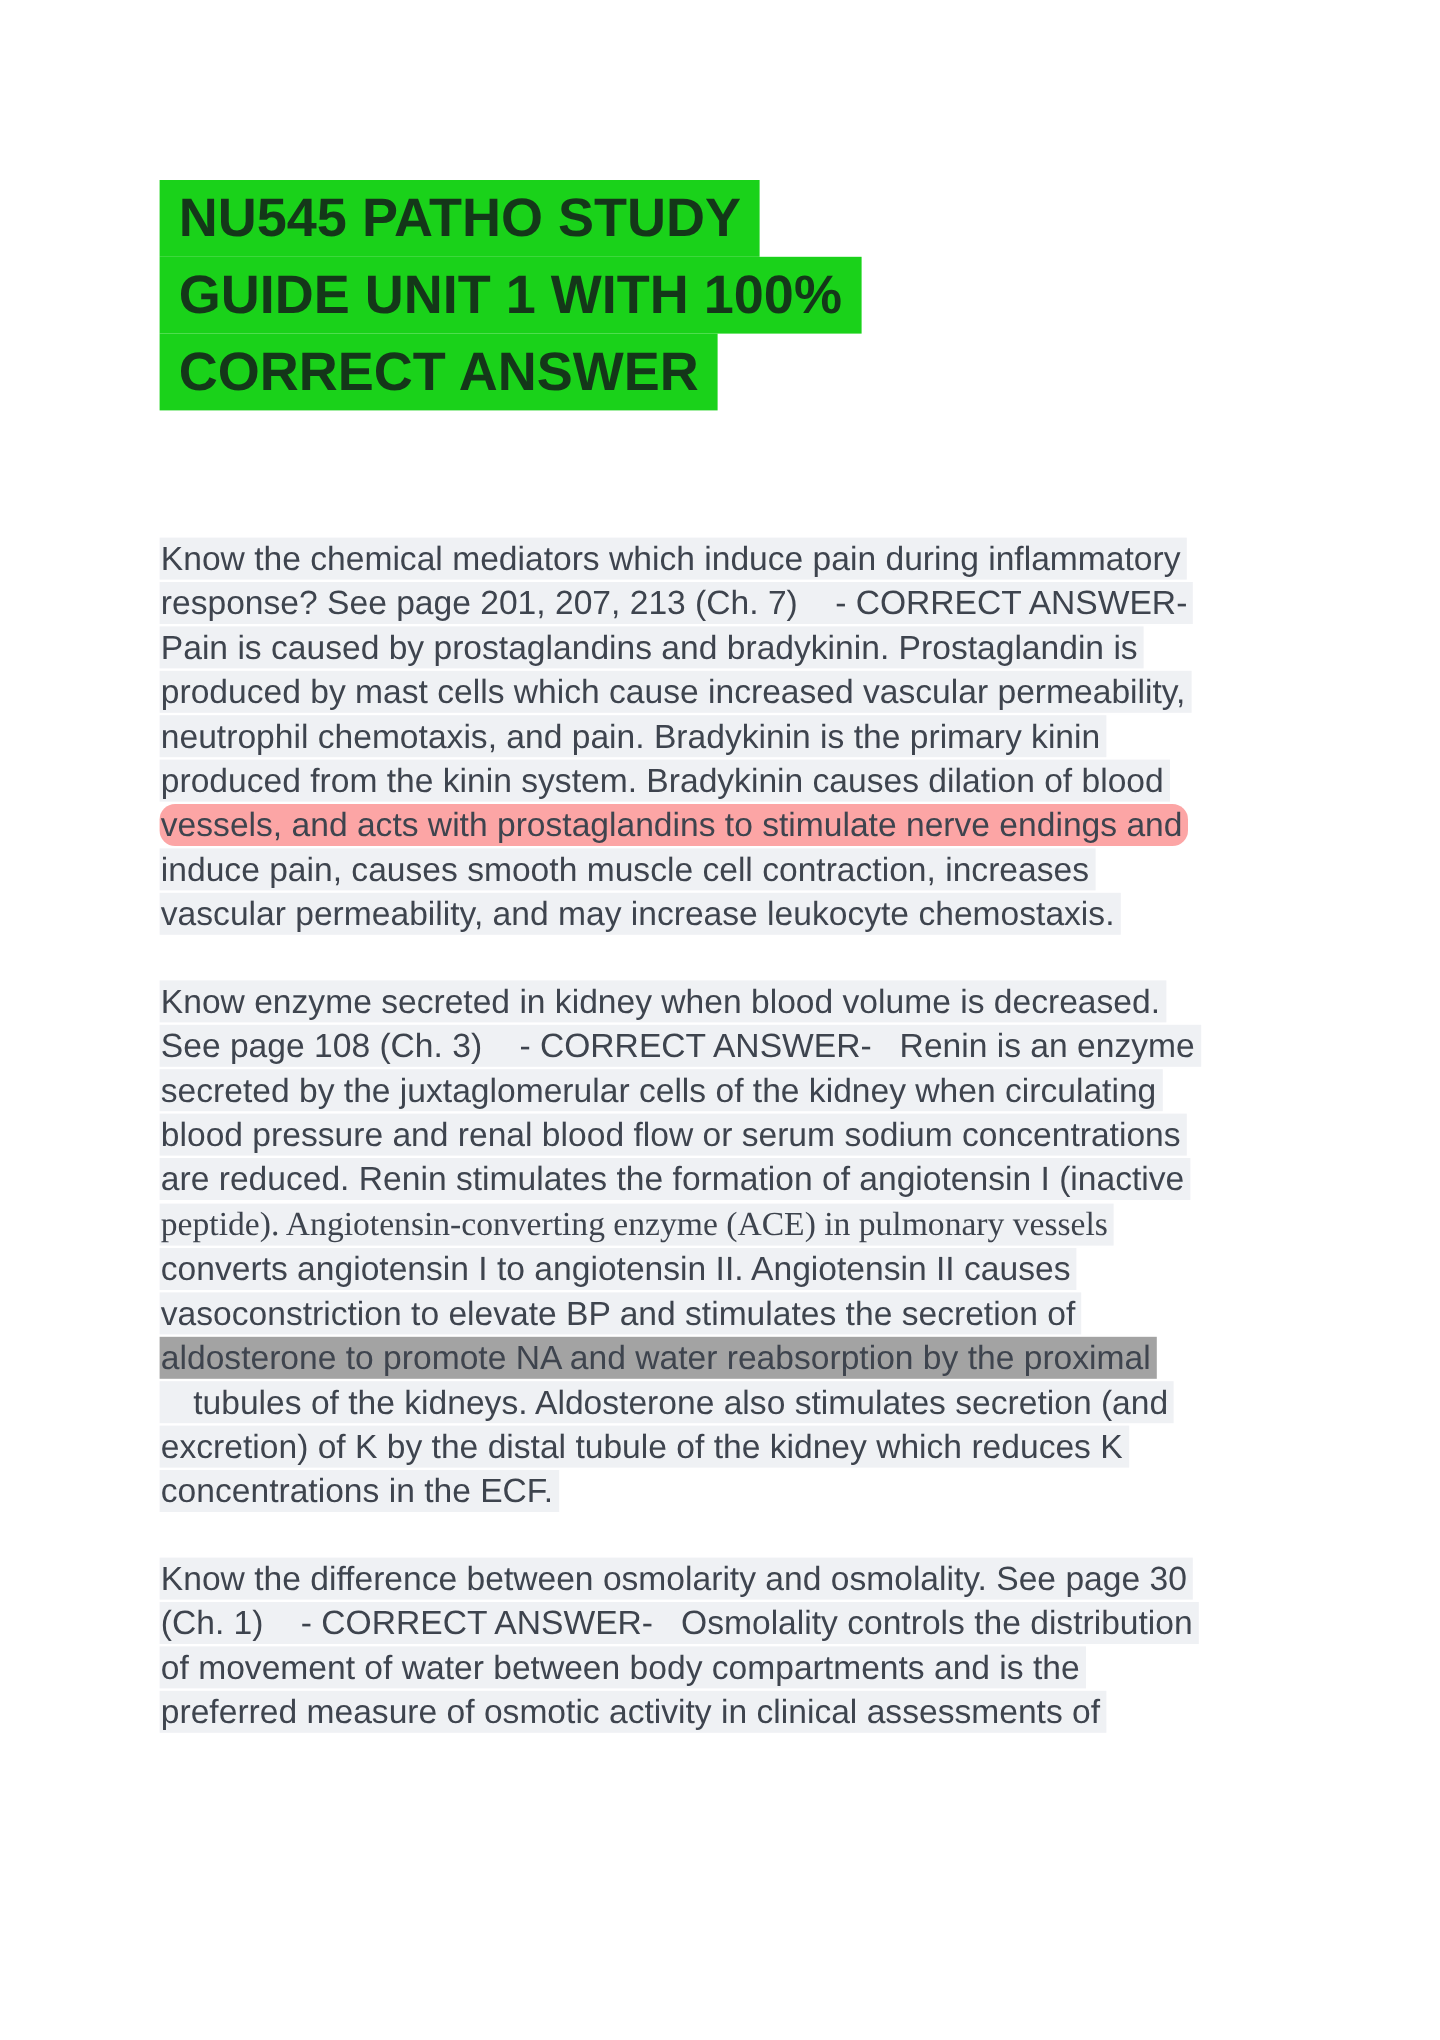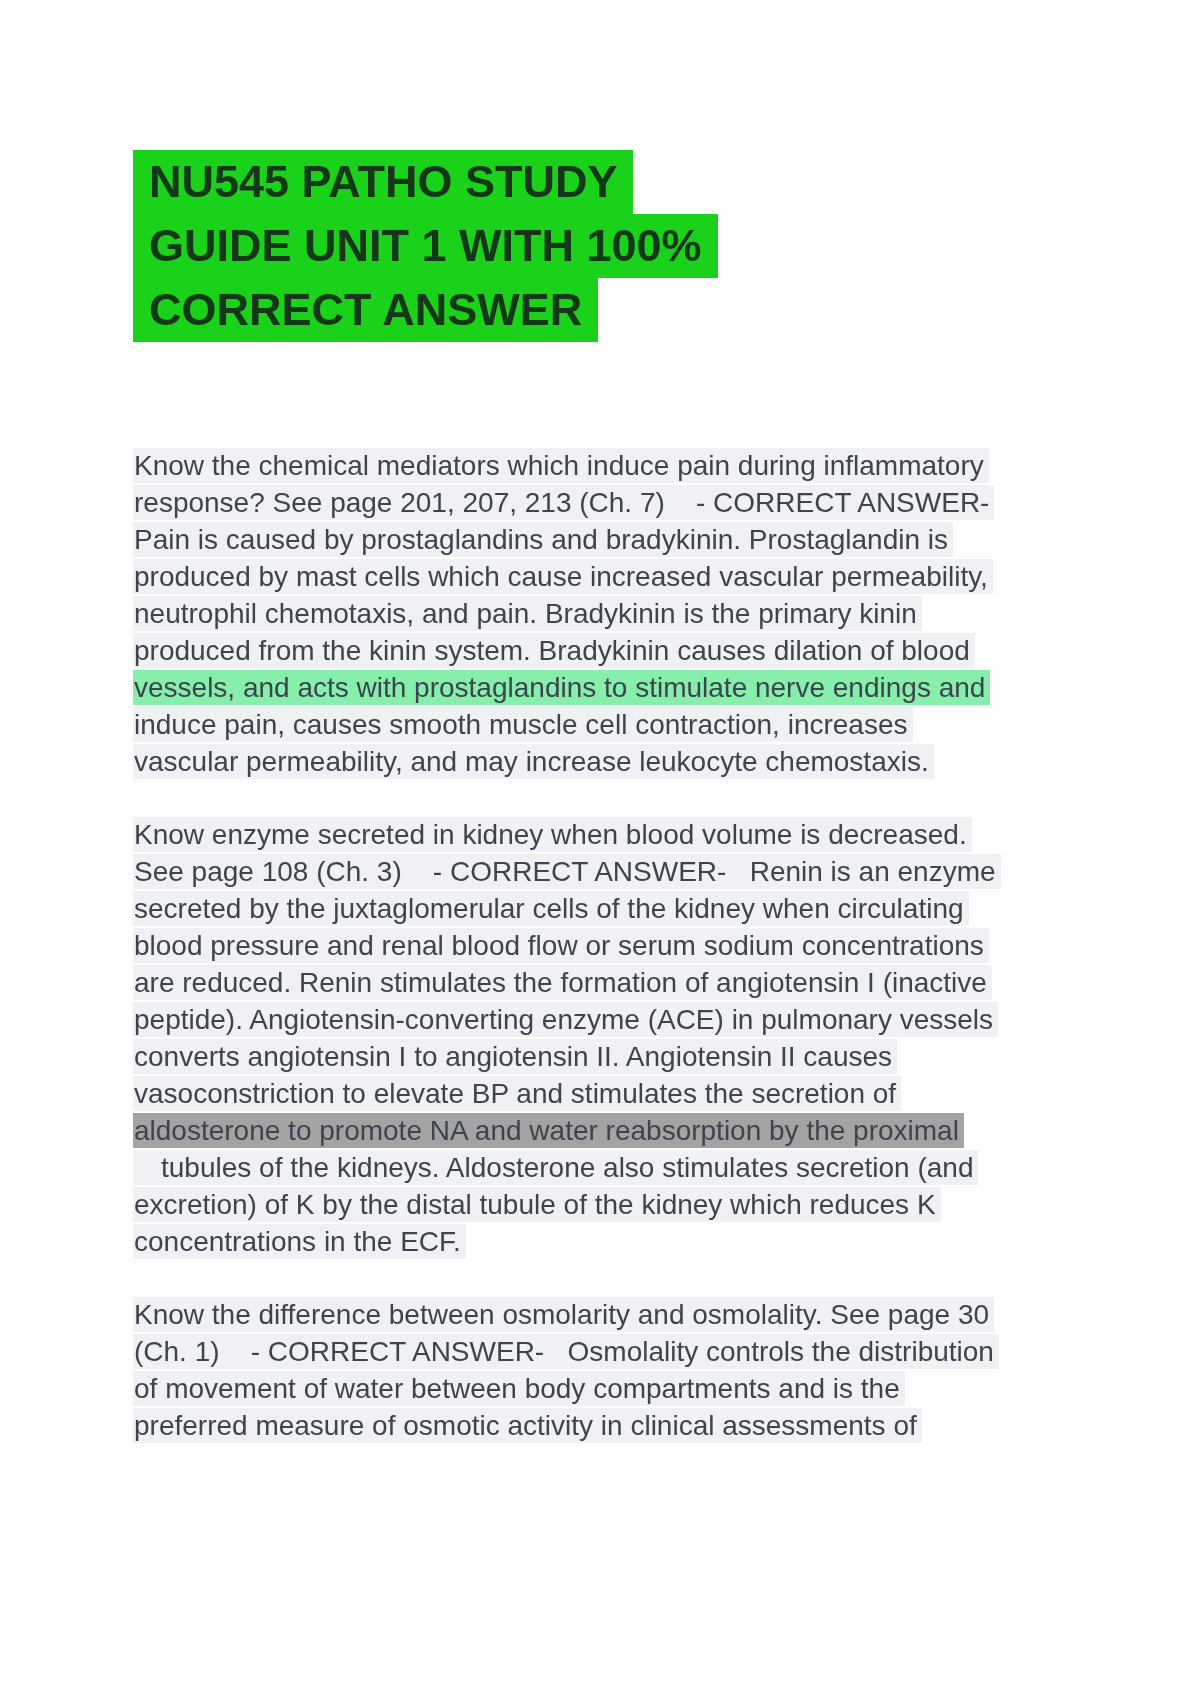--- a/index.html
+++ b/index.html
@@ -64,31 +64,31 @@
       <div class="title-line"><span style="background: rgb(26, 210, 26); color: rgb(20, 55, 25);">CORRECT ANSWER</span></div>
     </div>
   <div class="content" id="content">
       <div class="paragraph">
         <div class="text-line"><span style="background: rgb(239, 241, 244); color: rgb(62, 68, 78);">Know the chemical mediators which induce pain during inflammatory</span></div>
         <div class="text-line"><span style="background: rgb(239, 241, 244); color: rgb(62, 68, 78);">response? See page 201, 207, 213 (Ch. 7)    - CORRECT ANSWER-</span></div>
         <div class="text-line"><span style="background: rgb(239, 241, 244); color: rgb(62, 68, 78);">Pain is caused by prostaglandins and bradykinin. Prostaglandin is</span></div>
         <div class="text-line"><span style="background: rgb(239, 241, 244); color: rgb(62, 68, 78);">produced by mast cells which cause increased vascular permeability,</span></div>
         <div class="text-line"><span style="background: rgb(239, 241, 244); color: rgb(62, 68, 78);">neutrophil chemotaxis, and pain. Bradykinin is the primary kinin</span></div>
         <div class="text-line"><span style="background: rgb(239, 241, 244); color: rgb(62, 68, 78);">produced from the kinin system. Bradykinin causes dilation of blood</span></div>
-        <div class="text-line"><span style="background: #86efac; color: rgb(62, 68, 78);">vessels, and acts with prostaglandins to stimulate nerve endings and</span></div>
+        <div class="text-line"><span style="background: #fca5a5; color: rgb(62, 68, 78); border-radius: 13px;">vessels, and acts with prostaglandins to stimulate nerve endings and</span></div>
         <div class="text-line"><span style="background: rgb(239, 241, 244); color: rgb(62, 68, 78);">induce pain, causes smooth muscle cell contraction, increases</span></div>
         <div class="text-line"><span style="background: rgb(239, 241, 244); color: rgb(62, 68, 78); text-align: right;">vascular permeability, and may increase leukocyte chemostaxis.</span></div>
       </div>
       <div class="paragraph">
         <div class="text-line"><span style="background: rgb(239, 241, 244); color: rgb(62, 68, 78);">Know enzyme secreted in kidney when blood volume is decreased.</span></div>
         <div class="text-line"><span style="background: rgb(239, 241, 244); color: rgb(62, 68, 78);">See page 108 (Ch. 3)    - CORRECT ANSWER-   Renin is an enzyme</span></div>
         <div class="text-line"><span style="background: rgb(239, 241, 244); color: rgb(62, 68, 78);">secreted by the juxtaglomerular cells of the kidney when circulating</span></div>
         <div class="text-line"><span style="background: rgb(239, 241, 244); color: rgb(62, 68, 78);">blood pressure and renal blood flow or serum sodium concentrations</span></div>
         <div class="text-line"><span style="background: rgb(239, 241, 244); color: rgb(62, 68, 78);">are reduced. Renin stimulates the formation of angiotensin I (inactive</span></div>
-        <div class="text-line"><span style="background: rgb(239, 241, 244); color: rgb(62, 68, 78);">peptide). Angiotensin-converting enzyme (ACE) in pulmonary vessels</span></div>
+        <div class="text-line"><span style="background: rgb(239, 241, 244); color: rgb(62, 68, 78); font-family: Liberation Serif, serif;">peptide). Angiotensin-converting enzyme (ACE) in pulmonary vessels</span></div>
         <div class="text-line"><span style="background: rgb(239, 241, 244); color: rgb(62, 68, 78);">converts angiotensin I to angiotensin II. Angiotensin II causes</span></div>
         <div class="text-line"><span style="background: rgb(239, 241, 244); color: rgb(62, 68, 78);">vasoconstriction to elevate BP and stimulates the secretion of</span></div>
         <div class="text-line"><span style="background: #a3a3a3; color: rgb(62, 68, 78);">aldosterone to promote NA and water reabsorption by the proximal</span></div>
         <div class="text-line"><span style="background: rgb(239, 241, 244); color: rgb(62, 68, 78); padding-left: 28px;">tubules of the kidneys. Aldosterone also stimulates secretion (and</span></div>
         <div class="text-line"><span style="background: rgb(239, 241, 244); color: rgb(62, 68, 78);">excretion) of K by the distal tubule of the kidney which reduces K</span></div>
         <div class="text-line"><span style="background: rgb(239, 241, 244); color: rgb(62, 68, 78);">concentrations in the ECF.</span></div>
       </div>
       <div class="paragraph">
         <div class="text-line"><span style="background: rgb(239, 241, 244); color: rgb(62, 68, 78);">Know the difference between osmolarity and osmolality. See page 30</span></div>
         <div class="text-line"><span style="background: rgb(239, 241, 244); color: rgb(62, 68, 78);">(Ch. 1)    - CORRECT ANSWER-   Osmolality controls the distribution</span></div>

